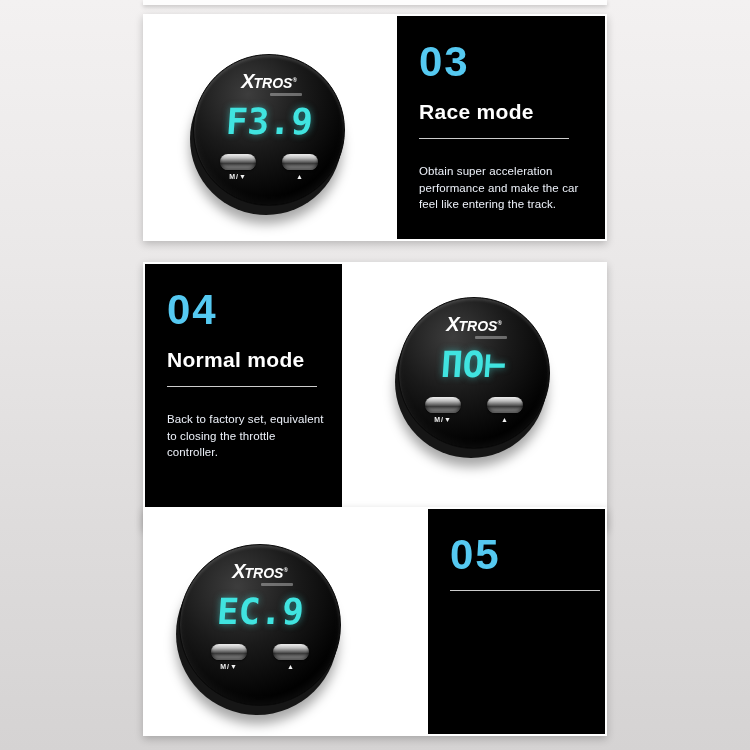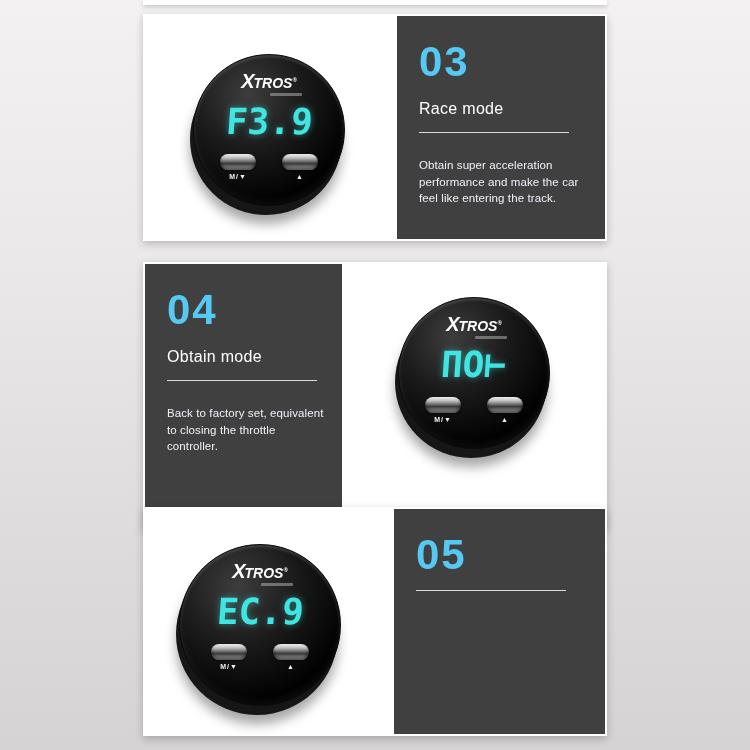--- a/index.html
+++ b/index.html
@@ -14,26 +14,26 @@
   }
   .card{
     position:absolute;left:143px;width:464px;background:#fff;
     box-shadow:0 3px 8px rgba(0,0,0,0.22);
     display:flex;padding:2px;box-sizing:border-box;
   }
   .card1{top:14px;height:227px;}
   .card2{top:262px;height:267px;}
   .card3{top:507px;height:229px;}
   .white-area{flex:1;position:relative;background:#fff;}
-  .blue-panel{background:#404040;color:#fff;box-sizing:border-box;padding:25px 16px 8px 22px;flex:none;}
+  .blue-panel{background:#000000;color:#fff;box-sizing:border-box;padding:25px 16px 8px 22px;flex:none;}
   .card1 .blue-panel{width:208px;}
   .card2 .blue-panel{width:197px;}
-  .card3 .blue-panel{width:211px;}
+  .card3 .blue-panel{width:177px;}
   .num{font-size:42px;font-weight:bold;color:#55c9f1;line-height:1;letter-spacing:2px;}
-  .panel-title{font-size:16px;font-weight:normal;margin-top:17px;letter-spacing:0.3px;}
+  .panel-title{font-size:21px;font-weight:bold;margin-top:17px;letter-spacing:0.3px;}
   .divider{height:1px;background:rgba(255,255,255,0.8);width:150px;margin:14px 0 15px;}
   .desc{font-size:11.5px;line-height:1.45;color:#eef2fa;letter-spacing:0.1px;margin-top:24px;}
   .card1 .desc{max-width:160px;}
   .card2 .desc{max-width:176px;}
   .card3 .desc{max-width:170px;}
 
   
   .device{position:absolute;width:152px;height:152px;}
   .card1 .device{left:48px;top:38px;}
   .card2 .device{left:56px;top:33px;}
@@ -99,21 +99,21 @@
     <div class="num">03</div>
     <div class="panel-title">Race mode</div>
     <div class="divider"></div>
     <div class="desc">Obtain super acceleration performance and make the car feel like entering the track.</div>
   </div>
 </div>
 
 <div class="card card2">
   <div class="blue-panel">
     <div class="num">04</div>
-    <div class="panel-title">Obtain mode</div>
+    <div class="panel-title">Normal mode</div>
     <div class="divider"></div>
     <div class="desc">Back to factory set, equivalent to closing the throttle controller.</div>
   </div>
   <div class="white-area">
     <div class="device">
       <div class="face">
         <div class="brand">
           <span class="x">X</span><span>TROS</span><sup>®</sup>
         </div>
         <div class="brand-sub"></div>

